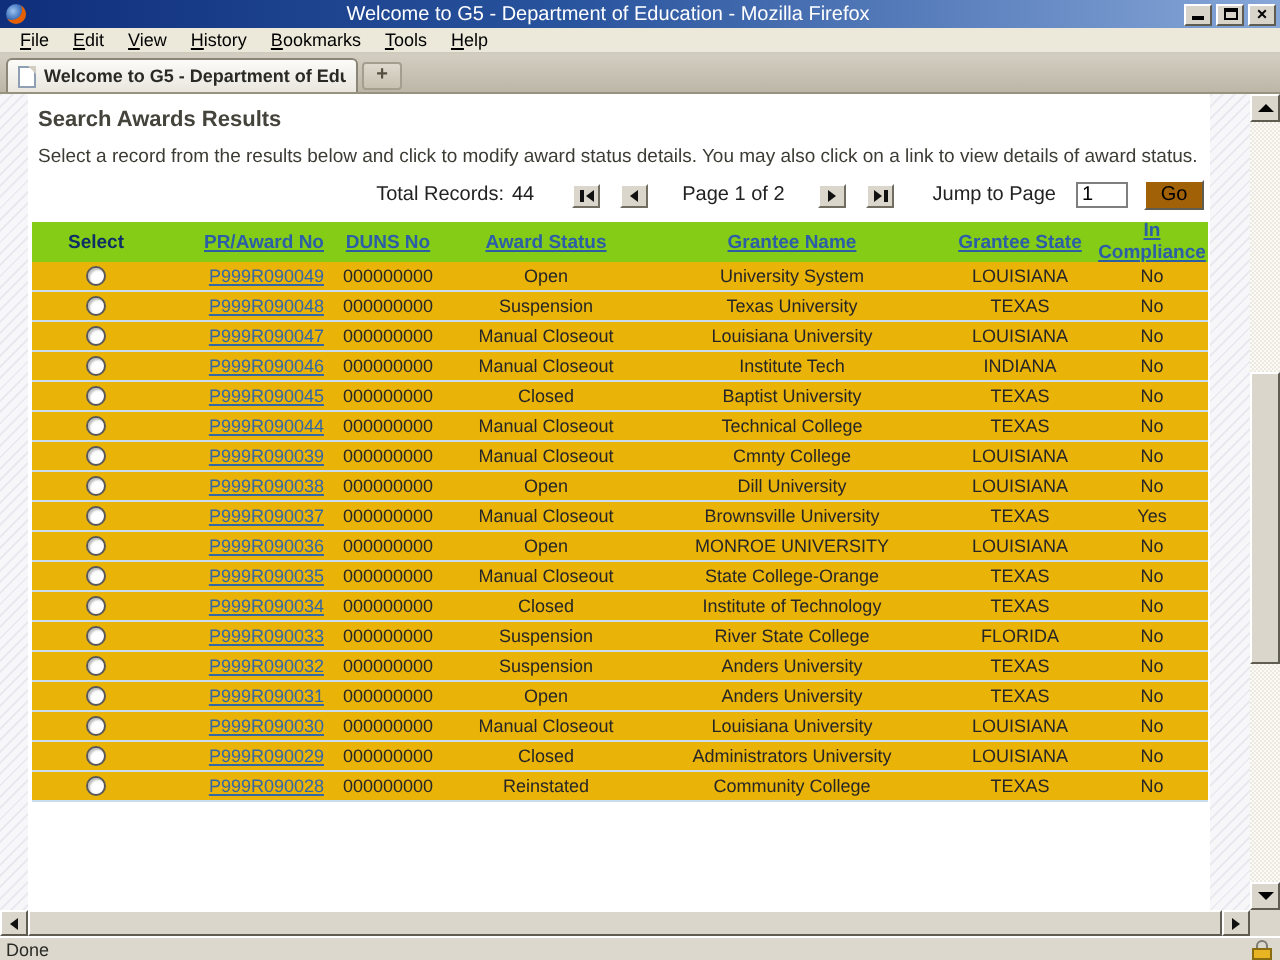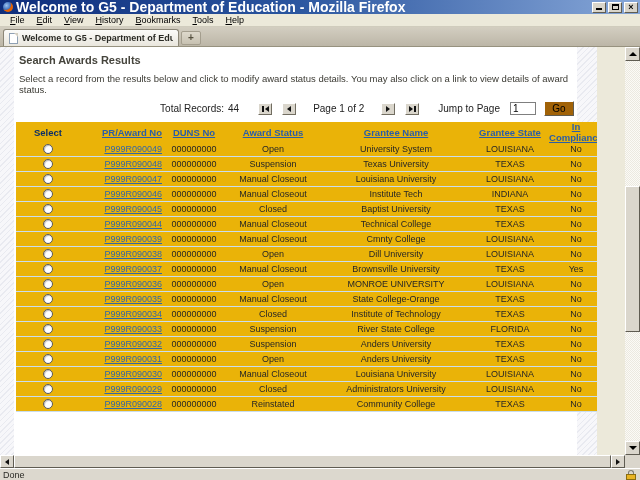--- a/index.html
+++ b/index.html
@@ -5,21 +5,21 @@
   * { margin:0; padding:0; box-sizing:border-box; }
   body { font-family:"Liberation Sans", sans-serif; background:#808080; }
   .window { width:640px; height:480px; position:relative; overflow:hidden; background:#ece9da; }
 
   
   .titlebar { height:14px; background:linear-gradient(90deg,#0f2e7c 0%,#29549e 45%,#87a7d8 100%);
     display:flex; align-items:center; padding:0 2px; }
   .ff-icon { width:10px; height:10px; border-radius:50%; margin:0 3px 0 1px;
     background:radial-gradient(circle at 35% 35%, #9cc3f0 0%, #2b5fb0 55%, #123c7e 100%);
     box-shadow:inset -2px -2px 0 0 #e66000; flex:0 0 auto; }
-  .title-text { color:#fff; font-size:14px; font-weight:bold; white-space:nowrap; overflow:hidden; flex:1; }
+  .title-text { color:#fff; font-size:10px; font-weight:normal; white-space:nowrap; overflow:hidden; flex:1;text-align:center; }
   .winbtns { display:flex; gap:2px; }
   .winbtn { width:14px; height:11px; background:#d8d4ca; border:1px solid;
     border-color:#ffffff #5f5c52 #5f5c52 #ffffff; display:flex; align-items:flex-end; justify-content:center;
     font-size:8px; line-height:8px; color:#000; }
   .glyph-min { width:6px; height:2px; background:#000; margin-bottom:2px; }
   .glyph-max { width:7px; height:6px; border:1px solid #000; border-top-width:2px; margin-bottom:2px; }
   .glyph-close { font-size:9px; font-weight:bold; line-height:10px; margin-bottom:0px; }
 
   
   .menubar { height:13px; background:#ece9da; border-bottom:1px solid #d0ccbd;
@@ -34,21 +34,21 @@
     display:flex; align-items:center; padding:0 5px; gap:4px; }
   .doc-icon { width:9px; height:11px; background:#fff; border:1px solid #8fa0b4; position:relative; flex:0 0 auto; }
   .doc-icon::after { content:""; position:absolute; top:-1px; right:-1px; width:0; height:0;
     border-top:4px solid #d3cec1; border-left:4px solid transparent; }
   .tab-title { font-size:9px; font-weight:bold; color:#2a2a25; white-space:nowrap; overflow:hidden; }
   .newtab { width:20px; height:14px; margin:0 0 1px 2px; border:1px solid #a49e8e; border-radius:2px;
     background:linear-gradient(#ded9cc,#c7c1b1); color:#55503f; font-size:10px; line-height:12px;
     text-align:center; font-weight:bold; }
 
   
-  .viewport { height:409px; display:flex; border-top:1px solid #97927f;gap:28px; }
+  .viewport { height:409px; display:flex; border-top:1px solid #97927f; }
   .page-bg { flex:1; background-color:#f7f7fa;
     background-image:repeating-linear-gradient(135deg, rgba(130,140,170,0.12) 0 1px, transparent 1px 4px);
     padding:0 20px 0 14px; overflow:hidden; }
   .content { background:#fff; height:100%; padding:7px 1px 0 2px; }
 
   .page-heading { font-size:11px; font-weight:bold; color:#45443c; margin-left:3px; }
   .instruction { font-size:9.5px; color:#3c3b34; margin:7px 0 0 3px; }
 
   
   .pagination { margin-top:6px; height:15px; display:flex; align-items:center; justify-content:flex-end;
@@ -64,21 +64,21 @@
   .page-label { margin:14px 12px; }
   .jump-label { margin:0 10px 0 14px; }
   .jump-input { width:26px; height:13px; border:1px solid #7f7f7f; font-size:10px; padding:0 2px;
     font-family:"Liberation Sans", sans-serif; }
   .go-btn { min-width:30px; height:15px; margin-left:8px; background:#a16207; border:1px solid;
     border-color:#fff #5f5c52 #5f5c52 #fff; font-size:10px; font-family:"Liberation Sans", sans-serif;
     color:#000; line-height:12px; }
 
   
   .results-table { margin-top:6px; width:588px; }
-  .thead { display:flex; background:#eab308; height:20px; align-items:center; }
+  .thead { display:flex; background:#84cc16; height:20px; align-items:center; }
   .hcell { font-size:9.5px; font-weight:bold; text-align:center; }
   .hcell.hlink { color:#2b5ea7; text-decoration:underline; cursor:pointer; }
   .hcell.hplain { color:#0d2f66; }
   .trow { display:flex; align-items:center; height:15px; border-bottom:1px solid #c9ddee; background:#eab308; }
   .cell { font-size:9px; color:#262626; text-align:center; overflow:hidden; white-space:nowrap; }
   .c0 { width:64px; } .c1 { width:82px;text-align:right; } .c2 { width:64px; } .c3 { width:94px; }
   .c4 { width:152px; } .c5 { width:76px; } .c6 { width:56px; }
   .radio { display:inline-block; width:10px; height:10px; border:1px solid #595959; border-radius:50%;
     background:#fff; vertical-align:middle; box-shadow:inset 1px 1px 1px rgba(0,0,0,0.25); }
   .rowlink { color:#3467a6; text-decoration:underline; font-size:9px; }

